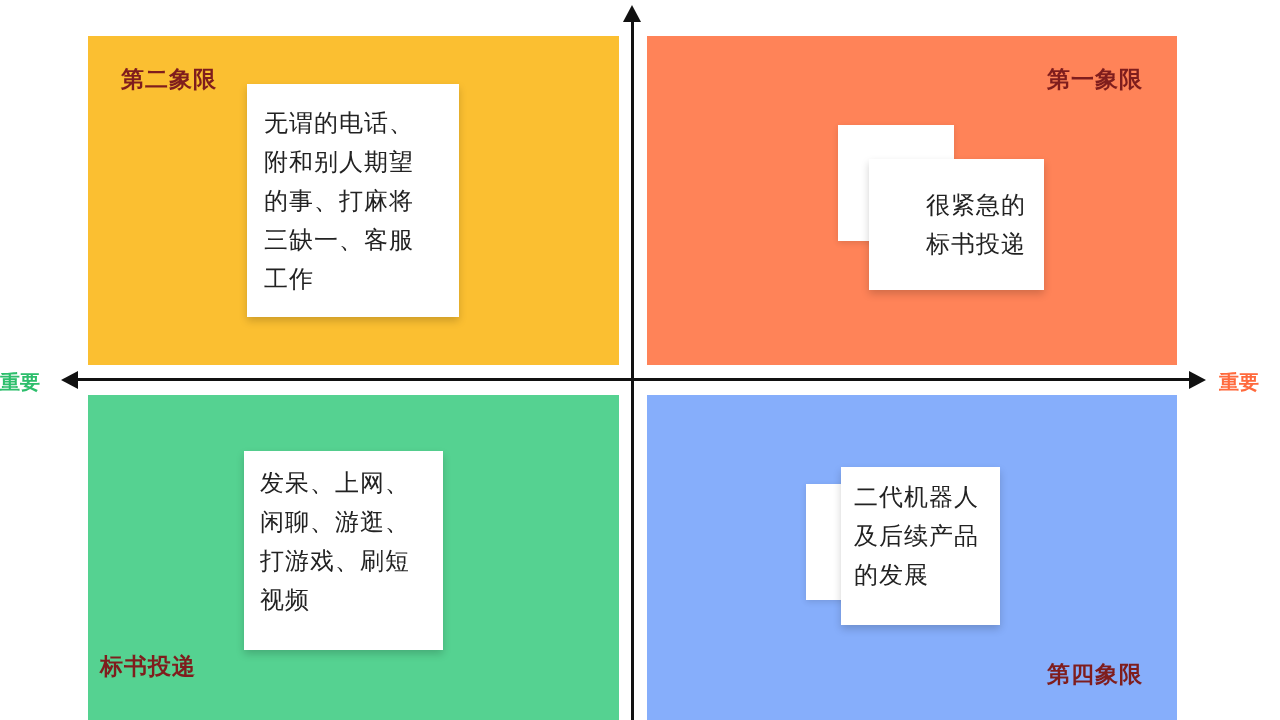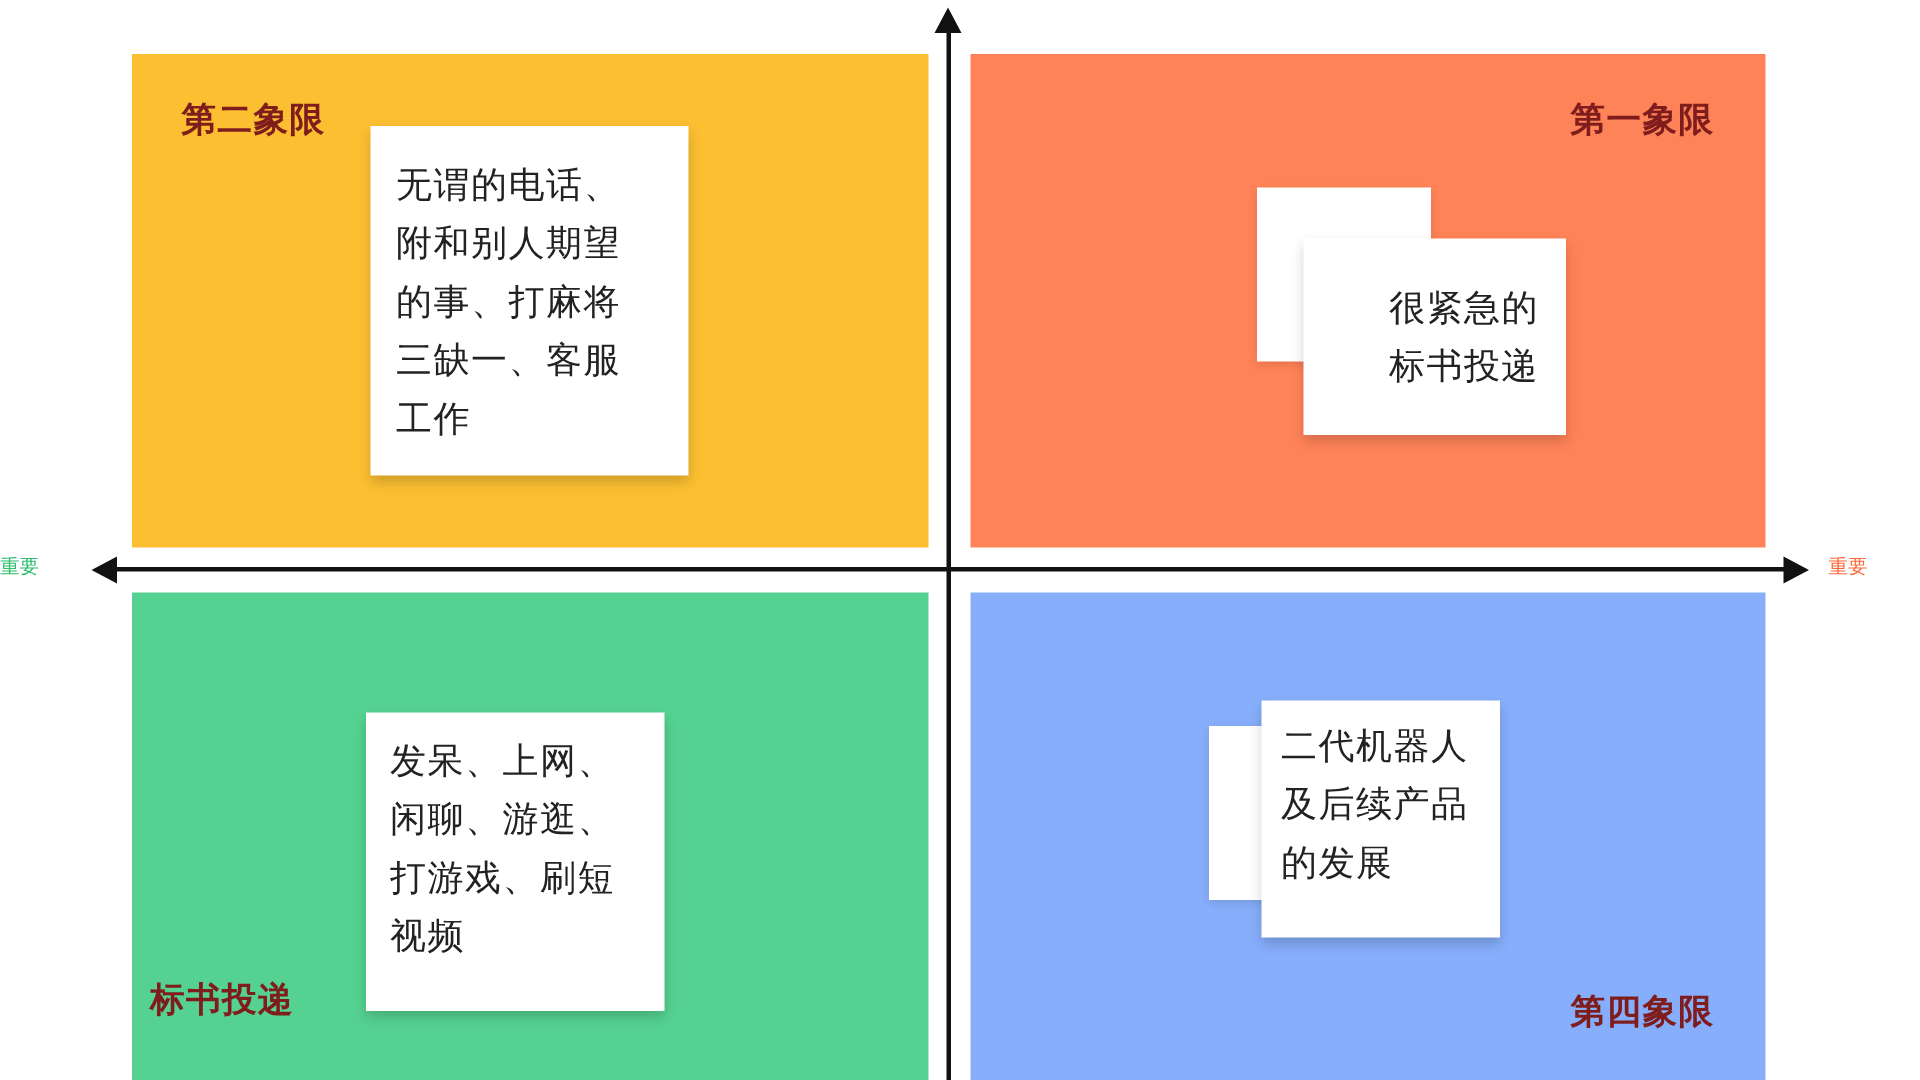--- a/index.html
+++ b/index.html
@@ -20,21 +20,21 @@
   .card {
     position: absolute; background: #ffffff;
     box-shadow: 0 4px 8px rgba(0,0,0,0.18);
   }
   .card .txt {
     font-size: 24px; line-height: 39px; color: #222222;
     letter-spacing: 1px; white-space: pre-line;
   }
   .axis { position: absolute; background: #111111; }
   .arrow { position: absolute; width: 0; height: 0; }
-  .axis-label { position: absolute; font-weight: normal; font-size: 13px; white-space: nowrap; }
+  .axis-label { position: absolute; font-weight: bold; font-size: 20px; white-space: nowrap; }
 </style>
 </head>
 <body>
 
 <div class="quad q2" style="background:#FBBF31;">
   <div class="qlabel" style="left:33px; top:28px;">第二象限</div>
   <div class="card" style="left:159px; top:48px; width:212px; height:233px;">
     <div class="txt" style="padding:20px 4px 0 17px;">无谓的电话、
 附和别人期望
 的事、打麻将
@@ -46,21 +46,21 @@
 <div class="quad q1" style="background:#FF8358;">
   <div class="qlabel" style="right:34px; top:28px;">第一象限</div>
   <div class="card" style="left:191px; top:89px; width:116px; height:116px; box-shadow:0 2px 6px rgba(0,0,0,0.12);"></div>
   <div class="card" style="left:222px; top:123px; width:131px; height:131px;padding-left:44px;">
     <div class="txt" style="padding:27px 0 0 13px;">很紧急的
 标书投递</div>
   </div>
 </div>
 
 <div class="quad q3" style="background:#55D291;">
-  <div class="card" style="left:156px; top:80px; width:199px; height:199px;">
+  <div class="card" style="left:156px; top:56px; width:199px; height:199px;">
     <div class="txt" style="padding:13px 0 0 16px;">发呆、上网、
 闲聊、游逛、
 打游戏、刷短
 视频</div>
   </div>
   <div class="qlabel" style="left:12px; top:256px;">标书投递</div>
 </div>
 
 <div class="quad q4" style="background:#86AEFB;">
   <div class="card" style="left:159px; top:89px; width:120px; height:116px; box-shadow:0 2px 6px rgba(0,0,0,0.12);"></div>

